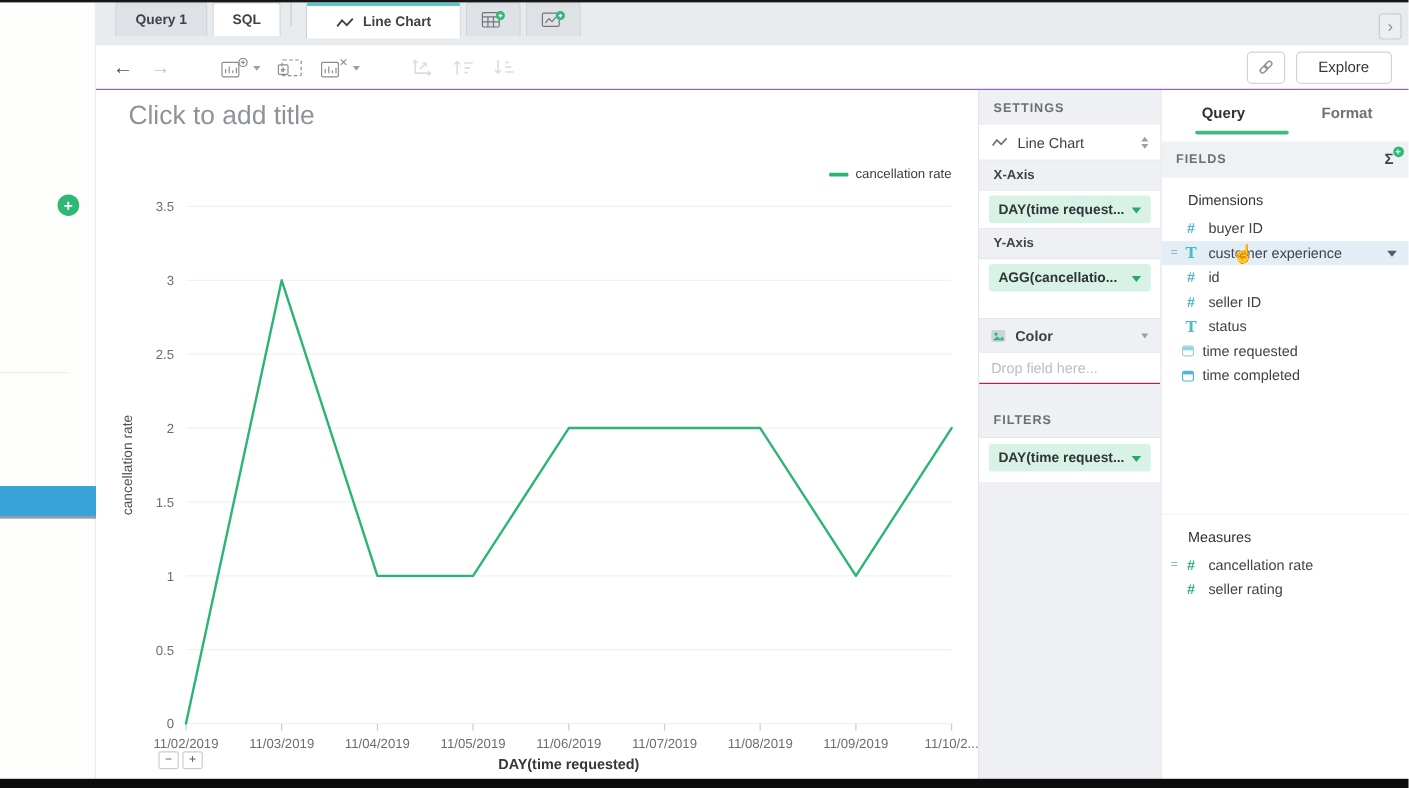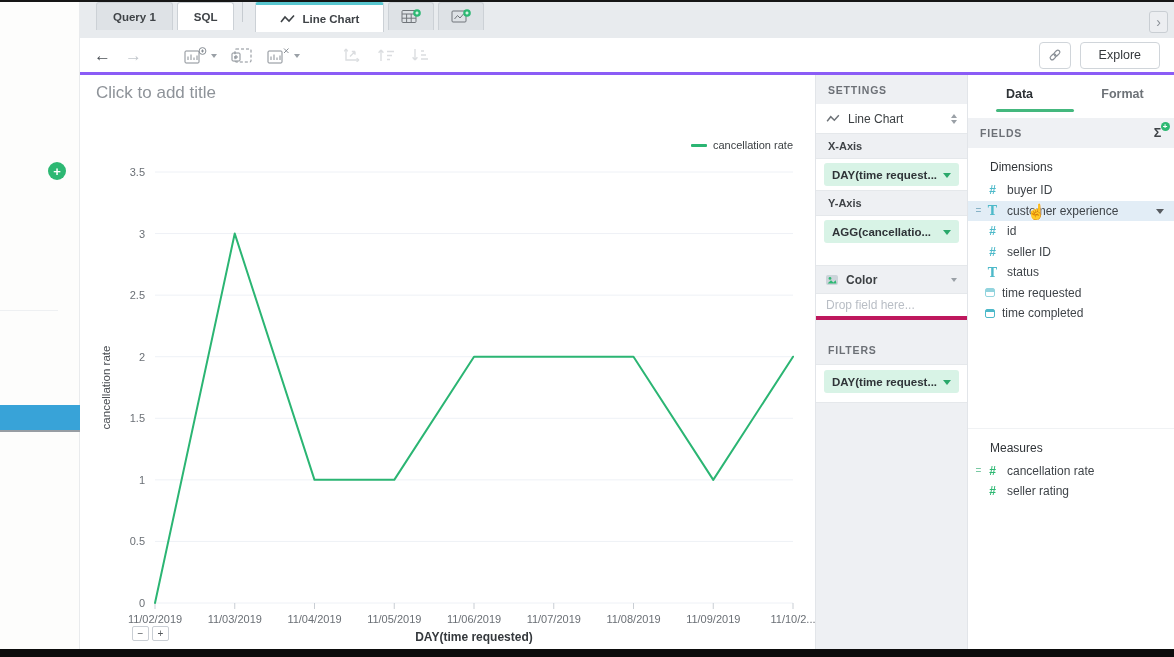--- a/index.html
+++ b/index.html
@@ -17,36 +17,36 @@
 .tabstrip{position:relative;height:36px;background:#e8ebee;display:flex;align-items:flex-start;padding-left:16px}
 .tab{height:28px;display:flex;align-items:center;justify-content:center;gap:7px;font-size:11.5px;font-weight:700;color:#3f4347;background:#dee2e6;border:1px solid #ccd1d6;border-bottom:none;border-radius:3px 3px 0 0;padding:0 16px;cursor:pointer;white-space:nowrap}
 .tab.white{background:#fff}
 .tab.active{background:#fff;border-top:3px solid #59c7d0;height:30px;padding:0 24px}
 .vdiv{width:1px;height:20px;background:#c6cbd0;margin:0 8px 4px}
 .tabgap{width:4px}
 .icon-tab{padding:0 12px}
 .expand-btn{position:absolute;right:6px;bottom:5px;width:19px;height:22px;border:1px solid #c9ced3;border-radius:3px;color:#8a9097;display:flex;align-items:center;justify-content:center;font-size:14px;background:#eceef1;cursor:pointer}
 .expand-btn::before{content:"›"}
 
-.toolbar{position:relative;height:37px;background:#fff;border-bottom:3px solid #8b5cf6;display:flex;align-items:center;padding:0 14px;gap:14px}
+.toolbar{position:relative;height:37px;background:#fff;border-bottom:1px solid #8b5cf6;display:flex;align-items:center;padding:0 14px;gap:14px}
 .tbtn{display:flex;align-items:center;gap:3px;cursor:pointer;color:#878d94}
 .tbtn.disabled{opacity:.5;cursor:default}
 .arrow-back{color:#4a4f55;font-size:17px;line-height:1}
 .arrow-back::before{content:"←"}
 .arrow-fwd{color:#c2c7cc;font-size:17px;line-height:1}
 .arrow-fwd::before{content:"→"}
 .tcaret{border:3.5px solid transparent;border-top:4.5px solid #9aa0a6;margin-top:4px}
 .tb-sep{width:14px}
 .toolbar-right{margin-left:auto;display:flex;gap:9px;align-items:center}
 .link-btn{width:32px;height:27px;border:1px solid #d0d5da;border-radius:4px;display:flex;align-items:center;justify-content:center;background:#fff;cursor:pointer}
 .explore-btn{height:27px;padding:0 18px;border:1px solid #d0d5da;border-radius:4px;font-size:12.5px;color:#34383c;background:#fff;display:flex;align-items:center;cursor:pointer}
 
 .content{position:relative;display:flex;height:574px}
 .chart-panel{position:relative;width:735px;background:#fff;overflow:hidden}
-.chart-title{position:absolute;top:8px;left:16px;font-size:17px;color:#8e9399;cursor:text}
+.chart-title{position:absolute;top:8px;left:27px;font-size:22px;color:#8e9399;cursor:text}
 .legend{position:absolute;top:64px;right:22px;display:flex;align-items:center;gap:6px;font-size:11px;color:#3c4043}
 .legend-swatch{width:16px;height:3px;background:#2bb573;border-radius:1px}
 .zoom-ctrl{position:absolute;left:52px;top:551px;display:flex;gap:3px}
 .zbtn{width:17px;height:15px;border:1px solid #c9ced4;border-radius:2px;background:#fff;font-size:10px;color:#54585c;display:flex;align-items:center;justify-content:center;cursor:pointer;line-height:1}
 
 .settings-panel{width:152px;background:#eef0f3;border-left:1px solid #e2e5e9}
 .sp-head{height:29px;display:flex;align-items:center;padding:0 12px;font-size:10.5px;font-weight:700;letter-spacing:.8px;color:#6c7076}
 .type-row{height:30px;display:flex;align-items:center;gap:8px;padding:0 10px;background:#fff;border-bottom:1px solid #e5e8eb;cursor:pointer}
 .type-label{font-size:12px;color:#3c4043;flex:1}
 .stepper{display:flex;flex-direction:column;gap:2px}
@@ -54,21 +54,21 @@
 .stepper .up{border-bottom:4.5px solid #9aa0a6}
 .stepper .down{border-top:4.5px solid #9aa0a6}
 .axis-label{height:24px;display:flex;align-items:center;padding:0 12px;font-weight:700;font-size:11px;color:#3f4347}
 .pill-band{background:#fff;padding:4px 8px;border-top:1px solid #e5e8eb;border-bottom:1px solid #e5e8eb}
 .pill-band.tall{padding-bottom:22px}
 .pill{height:23px;background:#d8f3e6;border-radius:3px;display:flex;align-items:center;padding:0 8px;font-size:11.5px;font-weight:700;color:#2f3438;cursor:pointer}
 .pill .grow{flex:1;overflow:hidden;white-space:nowrap}
 .pill-caret{border:4px solid transparent;border-top:5px solid #2aa86b;margin-top:5px}
 .color-row{height:27px;display:flex;align-items:center;gap:8px;padding:0 10px;font-weight:700;font-size:12px;color:#3c4043;cursor:pointer}
 .color-row .tcaret{margin-left:auto}
-.drop-band{background:#fff;height:27px;display:flex;align-items:center;padding:0 10px;color:#b9bec5;font-size:12px;border-top:1px solid #e5e8eb;border-bottom:4px solid #be185d}
+.drop-band{background:#fff;height:27px;display:flex;align-items:center;padding:0 10px;color:#b9bec5;font-size:12px;border-top:1px solid #e5e8eb;border-bottom:1px solid #be185d}
 .sp-gap{height:15px}
 .filter-band{background:#fff;padding:5px 8px 9px;border-top:1px solid #e5e8eb;border-bottom:1px solid #e5e8eb}
 
 .fields-panel{width:207px;background:#fff;border-left:1px solid #e2e5e9;position:relative}
 .fp-tabs{height:38px;display:flex;position:relative}
 .fp-tab{flex:1;display:flex;align-items:center;justify-content:center;font-size:12.5px;font-weight:700;color:#2f3337;cursor:pointer}
 .fp-tab.inactive{color:#6d7277;font-weight:700}
 .fp-underline{position:absolute;left:28px;top:34px;width:78px;height:3px;background:#44b87e;border-radius:2px}
 .fp-head{height:30px;margin-top:5px;background:#eff1f4;display:flex;align-items:center;padding:0 12px;font-size:10.5px;font-weight:700;letter-spacing:.8px;color:#6c7076}
 .sigma{margin-left:auto;position:relative;font-weight:700;color:#3f4347;font-size:12.5px;cursor:pointer}
@@ -311,21 +311,21 @@
         <div class="filter-band">
           <div class="pill">
             <span class="grow">DAY(time request...</span>
             <i class="pill-caret"></i>
           </div>
         </div>
       </div>
 
       <div class="fields-panel">
         <div class="fp-tabs">
-          <span class="fp-tab">Data</span>
+          <span class="fp-tab">Query</span>
           <span class="fp-tab inactive">Format</span>
           <span class="fp-underline"></span>
         </div>
         <div class="fp-head">
           <span>FIELDS</span>
           <span class="sigma"></span>
         </div>
         <div class="fp-body">
           <div class="sec-title">Dimensions</div>
           <div class="dim-list">

